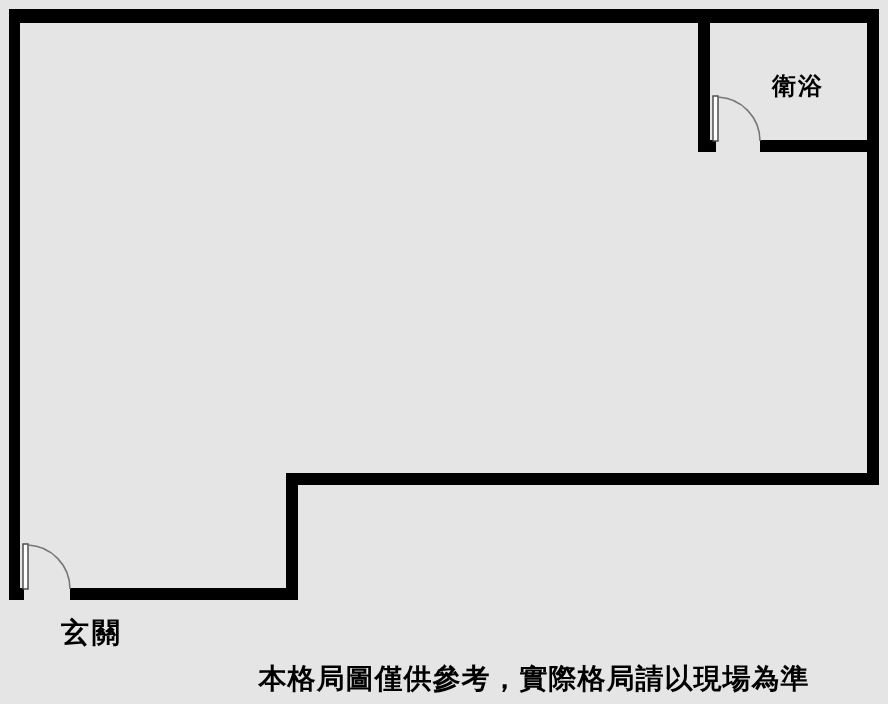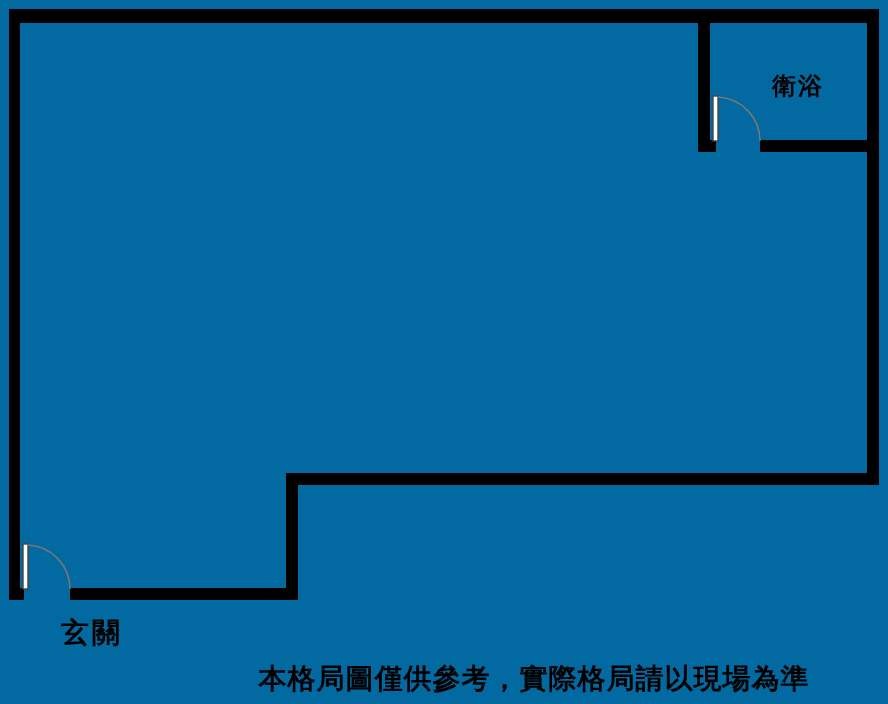--- a/index.html
+++ b/index.html
@@ -5,21 +5,21 @@
   html, body {
     margin: 0;
     padding: 0;
     background: #ffffff;
     font-family: "Liberation Sans", sans-serif;
   }
   .canvas {
     position: relative;
     width: 888px;
     height: 704px;
-    background: #0369a1;
+    background: #e5e5e5;
     overflow: hidden;
   }
   .plan-svg {
     position: absolute;
     left: 0;
     top: 0;
     display: block;
   }
   .room-label {
     font-family: "Liberation Sans", sans-serif;

